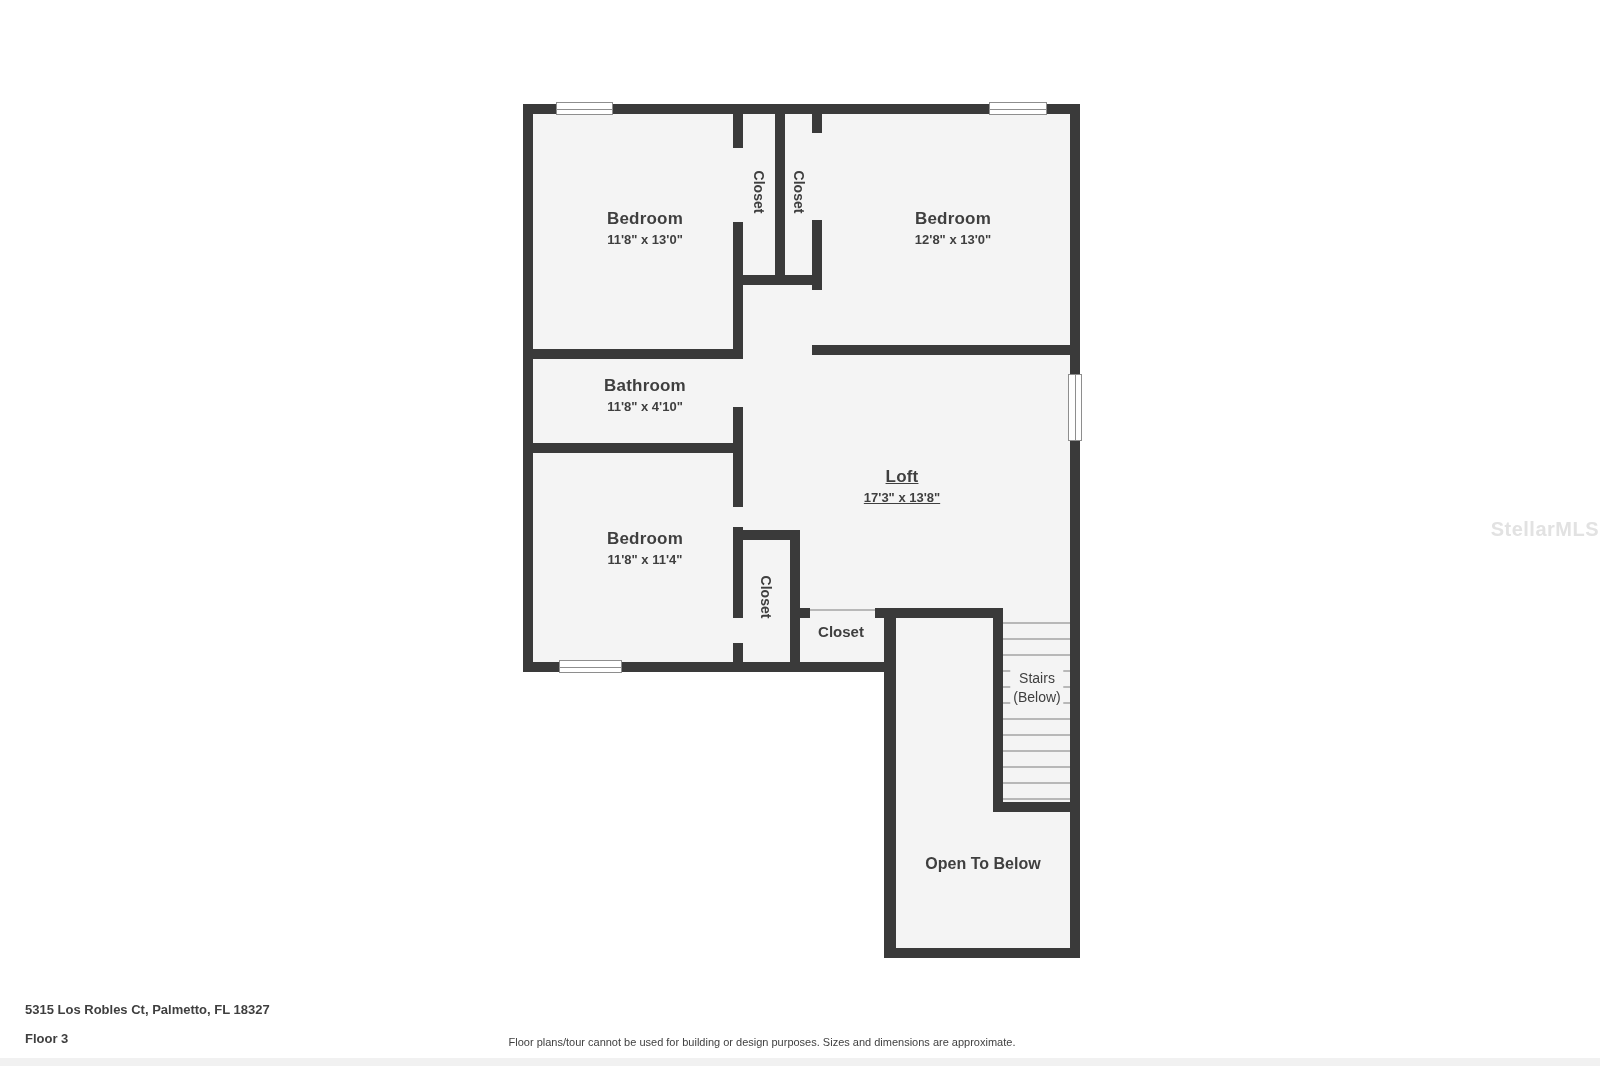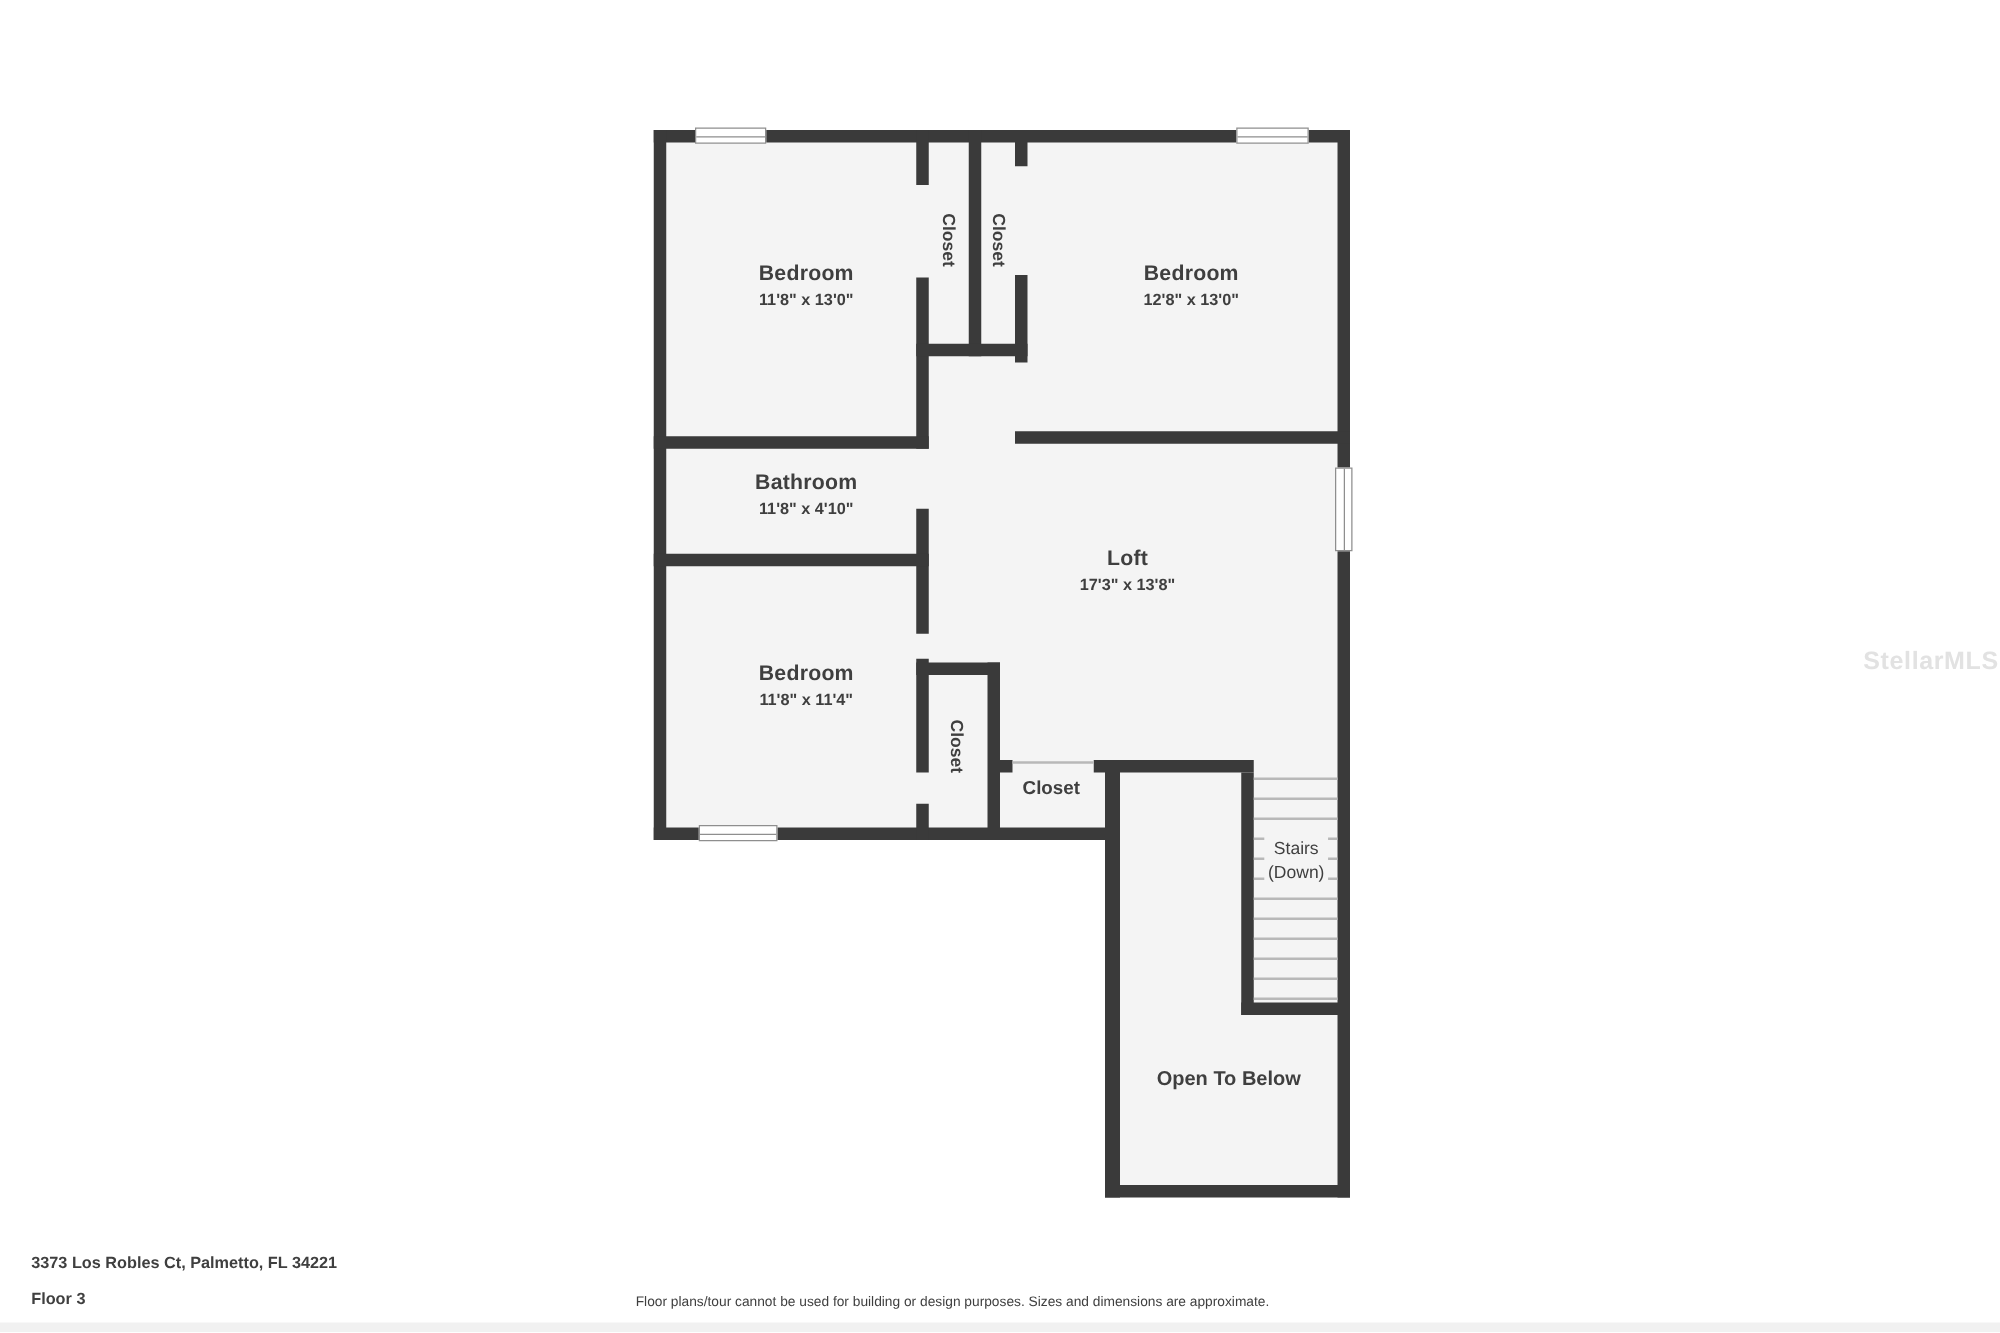--- a/index.html
+++ b/index.html
@@ -95,40 +95,40 @@
     <div class="dims">11'8" x 13'0"</div>
   </div>
   <div class="room-label" style="left:941px;top:228px;">
     <div class="name">Bedroom</div>
     <div class="dims">12'8" x 13'0"</div>
   </div>
   <div class="room-label" style="left:633px;top:395px;">
     <div class="name">Bathroom</div>
     <div class="dims">11'8" x 4'10"</div>
   </div>
-  <div class="room-label" style="left:890px;top:456px;">
+  <div class="room-label" style="left:890px;top:486px;text-decoration:underline;">
     <div class="name">Loft</div>
     <div class="dims">17'3" x 13'8"</div>
   </div>
   <div class="room-label" style="left:633px;top:548px;">
     <div class="name">Bedroom</div>
     <div class="dims">11'8" x 11'4"</div>
   </div>
 
   <div class="closet-label vlabel" style="left:759px;top:192px;">Closet</div>
   <div class="closet-label vlabel" style="left:799px;top:192px;">Closet</div>
   <div class="closet-label vlabel" style="left:766px;top:597px;">Closet</div>
   <div class="closet-label" style="left:841px;top:631px;font-size:15px;">Closet</div>
 
   <div class="stairs-label" style="left:1037px;top:688px;">
     <div>Stairs</div>
-    <div>(Down)</div>
+    <div>(Below)</div>
   </div>
   <div class="open-label" style="left:983px;top:864px;">Open To Below</div>
 
-  <div class="addr">3373 Los Robles Ct, Palmetto, FL 34221</div>
+  <div class="addr">5315 Los Robles Ct, Palmetto, FL 18327</div>
   <div class="floor">Floor 3</div>
   <div class="disclaimer">Floor plans/tour cannot be used for building or design purposes. Sizes and dimensions are approximate.</div>
 
   <div class="watermark">StellarMLS</div>
 
   <div class="bottom-edge"></div>
 </div>
 
 </body></html>

